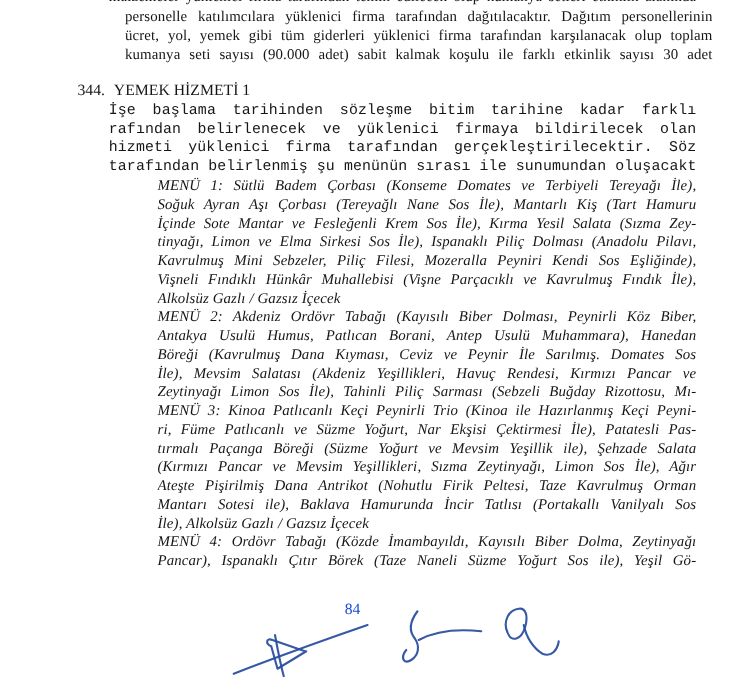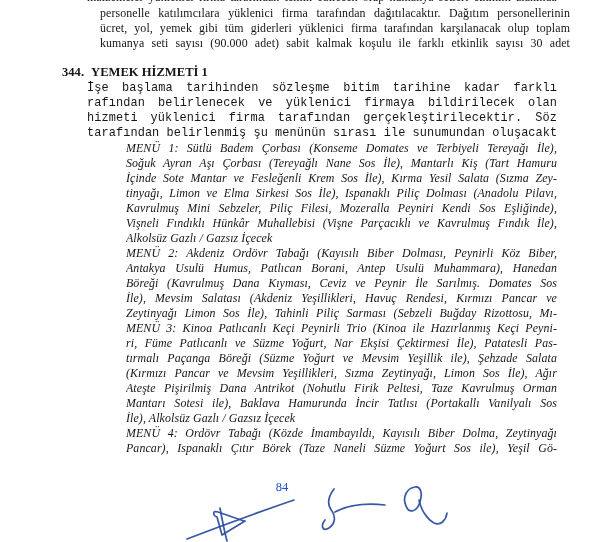--- a/index.html
+++ b/index.html
@@ -17,21 +17,21 @@
   .tline.just{
     white-space:normal;
     text-align:justify;
     text-align-last:justify;
   }
   .para{position:absolute;}
   .clip-top{position:absolute;left:87px;top:0;width:470px;height:4px;overflow:hidden;}
   .clip-top .inner{margin-top:-10px;}
   .heading{
     position:absolute;left:62px;top:65px;height:15px;line-height:15px;
-    font-weight:bold;font-size:12.6px;white-space:nowrap;
+    font-weight:normal;font-size:12.6px;white-space:nowrap;
   }
   .heading .num{margin-right:7px;}
   .pagenum{
     position:absolute;left:270px;top:480px;width:24px;
     font-size:12.5px;line-height:14px;text-align:center;color:#1d4ed8;
   }
   svg.sigs{position:absolute;left:0;top:0;pointer-events:none;}
   svg.sigs path{fill:none;stroke-width:1.7;stroke-linecap:round;stroke-linejoin:round;opacity:0.95;}
 </style>
 </head>

